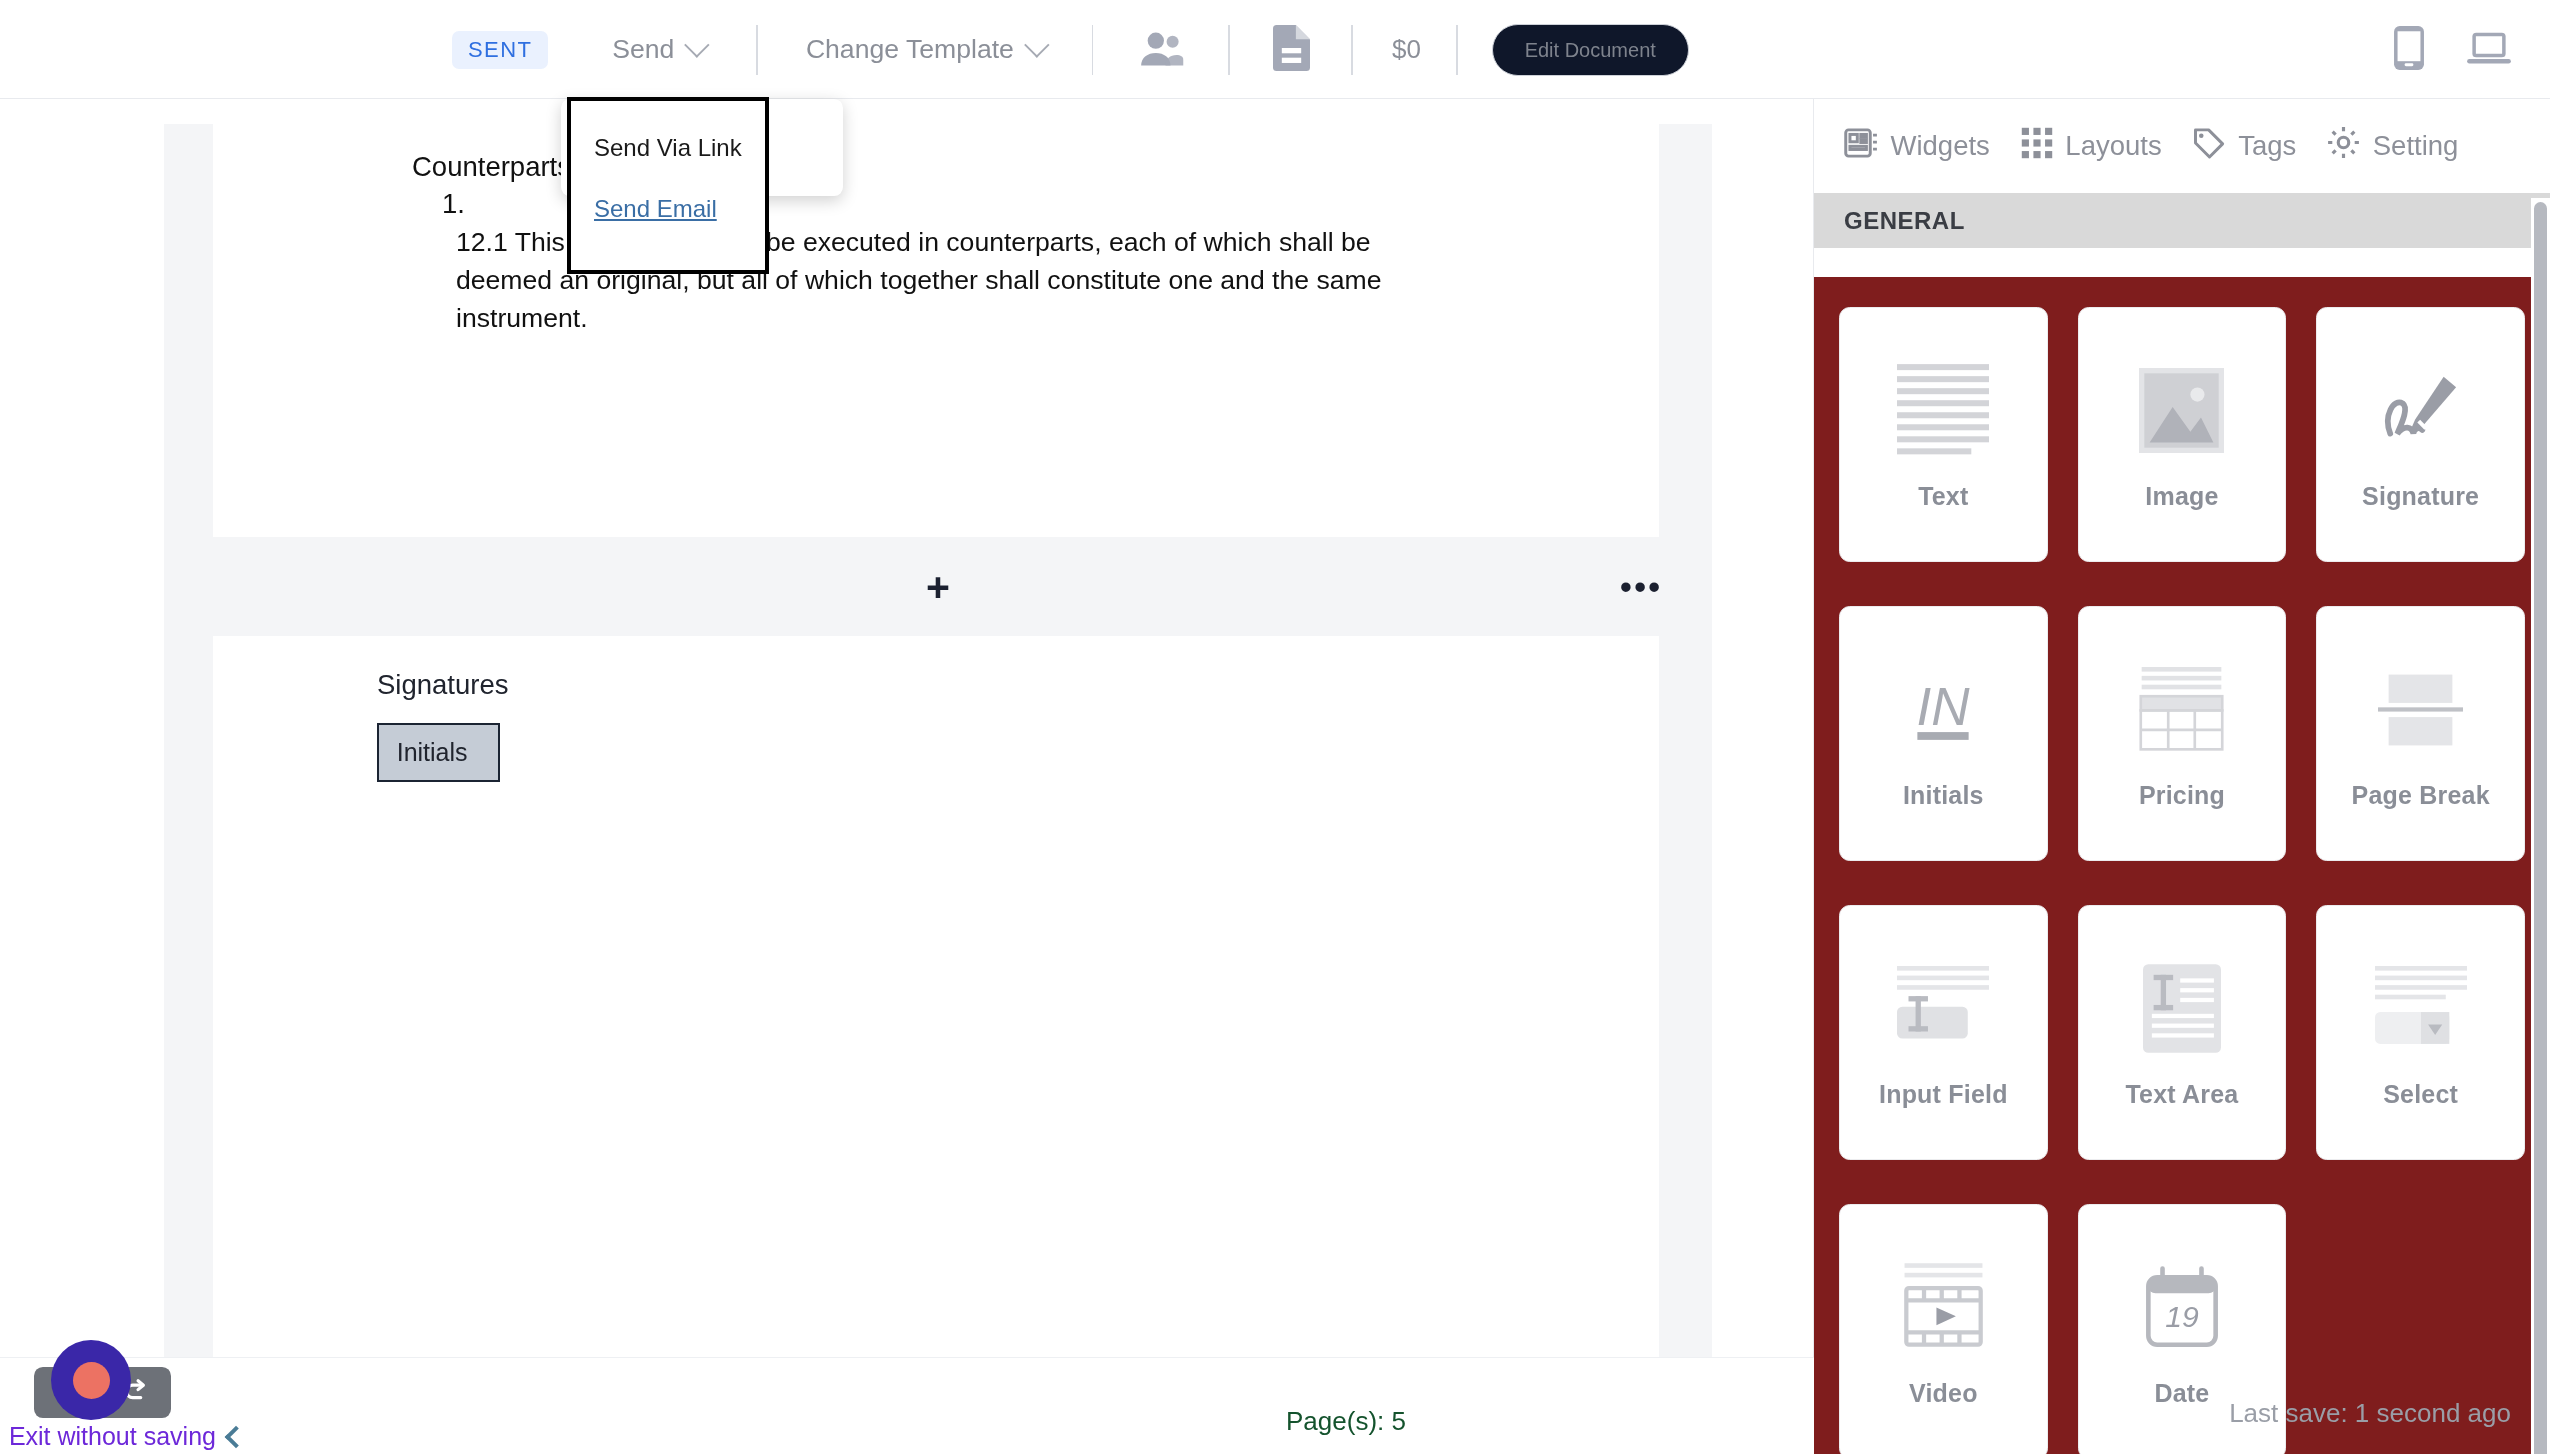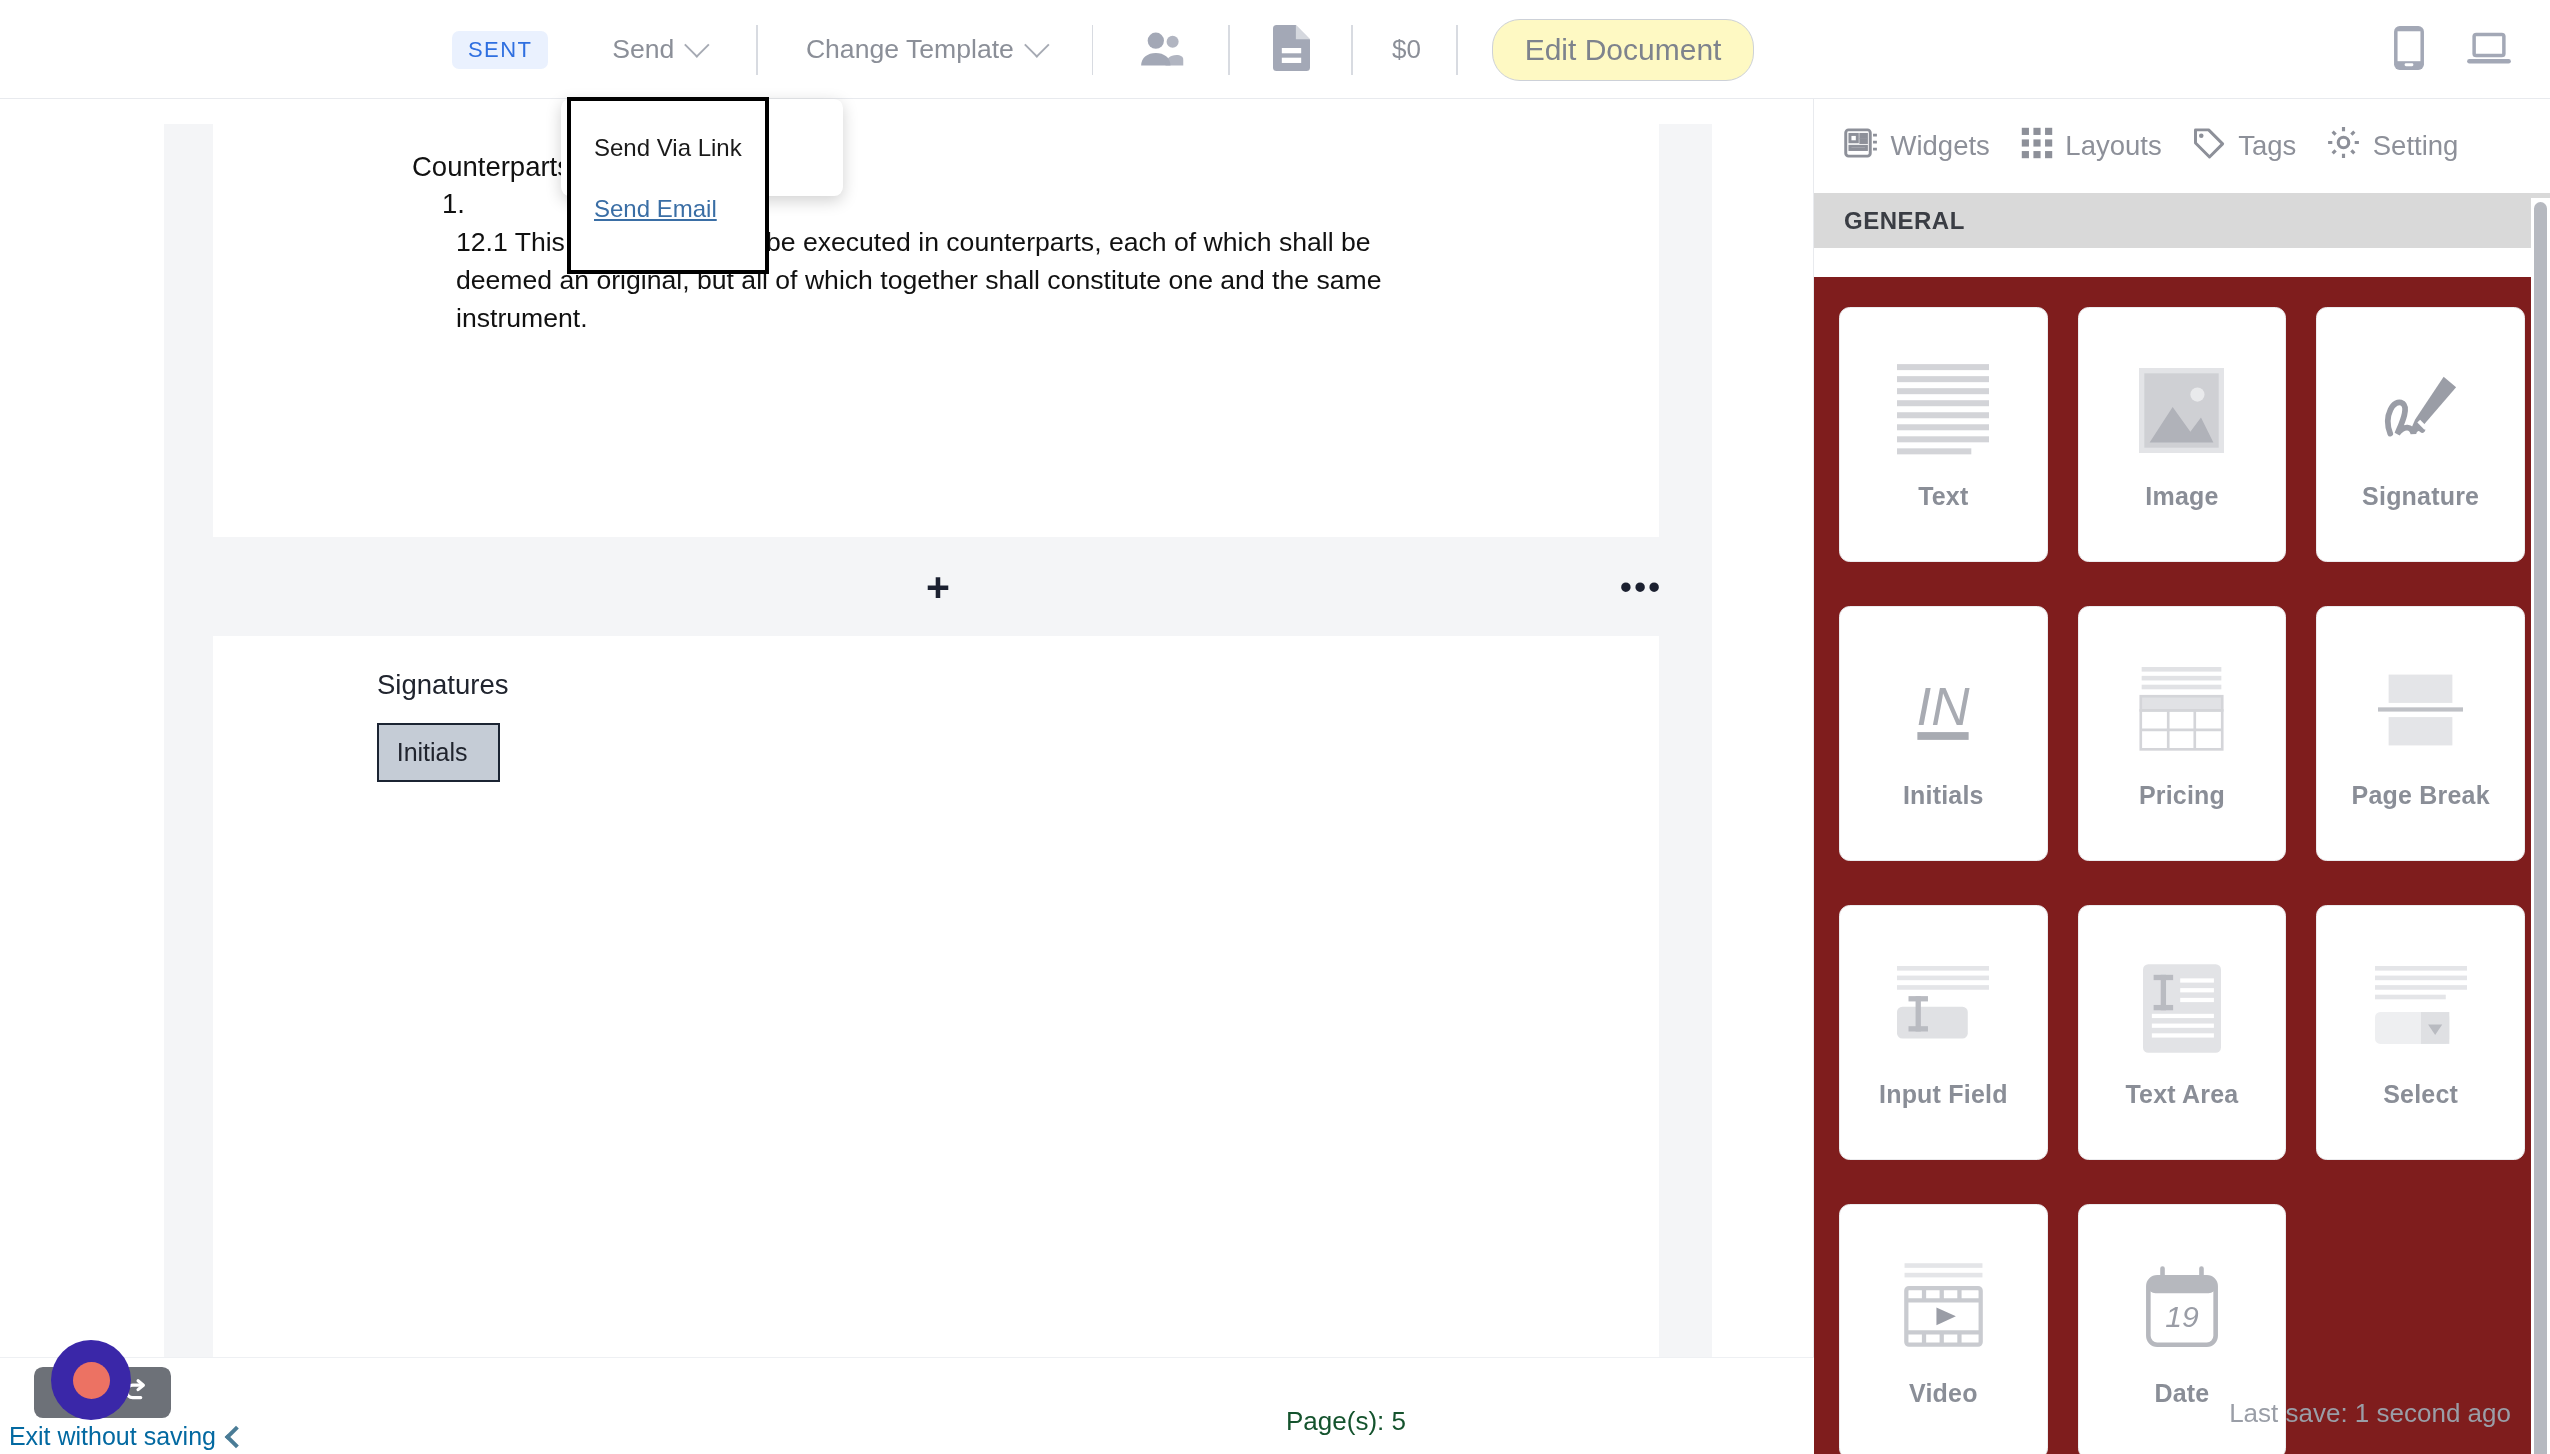--- a/index.html
+++ b/index.html
@@ -26,21 +26,21 @@
   }
   .tb-item {
     display: flex; align-items: center; gap: 14px;
     color: #8b8f98; font-size: 26.6px; font-weight: 400; cursor: pointer;
   }
   .sep { width: 1.8px; height: 50px; background: #d8dbe1; }
   .chev-d { width: 17.7px; height: 17.7px; border-right: 2.7px solid #a6aab3;
             border-bottom: 2.7px solid #a6aab3; transform: rotate(45deg) translate(-3.5px,-3.5px); }
   .edit-doc-btn {
     border: 1.3px solid #cdd1d8; border-radius: 28px; color: #7e838d;
-    font-size: 30px; padding: 15px 32px; background: #fef9c3; cursor: pointer;
+    font-size: 20px; padding: 15px 32px; background: #0f172a; cursor: pointer;
     line-height: 1; white-space: nowrap;
   }
   .dollar { color:#8b8f98; font-size: 26px; }
   .tb-right { position: absolute; right: 39px; top: 0; height: 99px;
               display: flex; align-items: center; gap: 43px; }
   .icon-gray { fill: #a3a8b6; }
 
   
   .send-menu {
     position: absolute; left: 561px; top: 99px; width: 282px; height: 97px;
@@ -141,21 +141,21 @@
   .bottombar {
     position: absolute; left: 0; bottom: 0; width: 1814px; height: 97px;
     background: #ffffff; border-top: 0.9px solid #eef0f3;
   }
   .undo-redo {
     position: absolute; left: 34px; top: 8.9px; width: 137px; height: 51px;
     background: #6d7178; border-radius: 8.9px; display: flex;
     align-items: center; justify-content: space-around;
   }
   .exit-link {
-    position: absolute; left: 8.9px; top: 64px; font-size: 25px; color: #0369a1;
+    position: absolute; left: 8.9px; top: 64px; font-size: 25px; color: #6d28d9;
     display: flex; align-items: center; gap: 12.4px; cursor: pointer;
   }
   .chev-l { width: 16px; height: 16px; border-left: 4.4px solid #4a7c96;
             border-bottom: 4.4px solid #4a7c96; transform: rotate(45deg); }
   .pages { position: absolute; left: 1286px; top: 48px; font-size: 26px; color: #14532d; }
   .lastsave { position: absolute; right: 39px; bottom: 25px; font-size: 26px;
               color: #9a9ea7; z-index: 60; }
   .rec-dot {
     position: absolute; left: 51px; bottom: 34px; width: 80px; height: 80px;
     border-radius: 50%; background: #3a27a8; display: flex;

